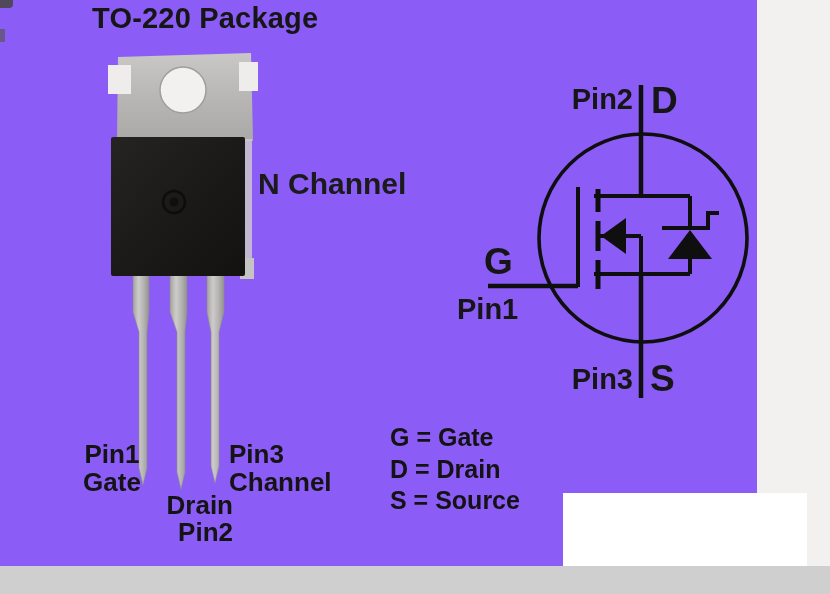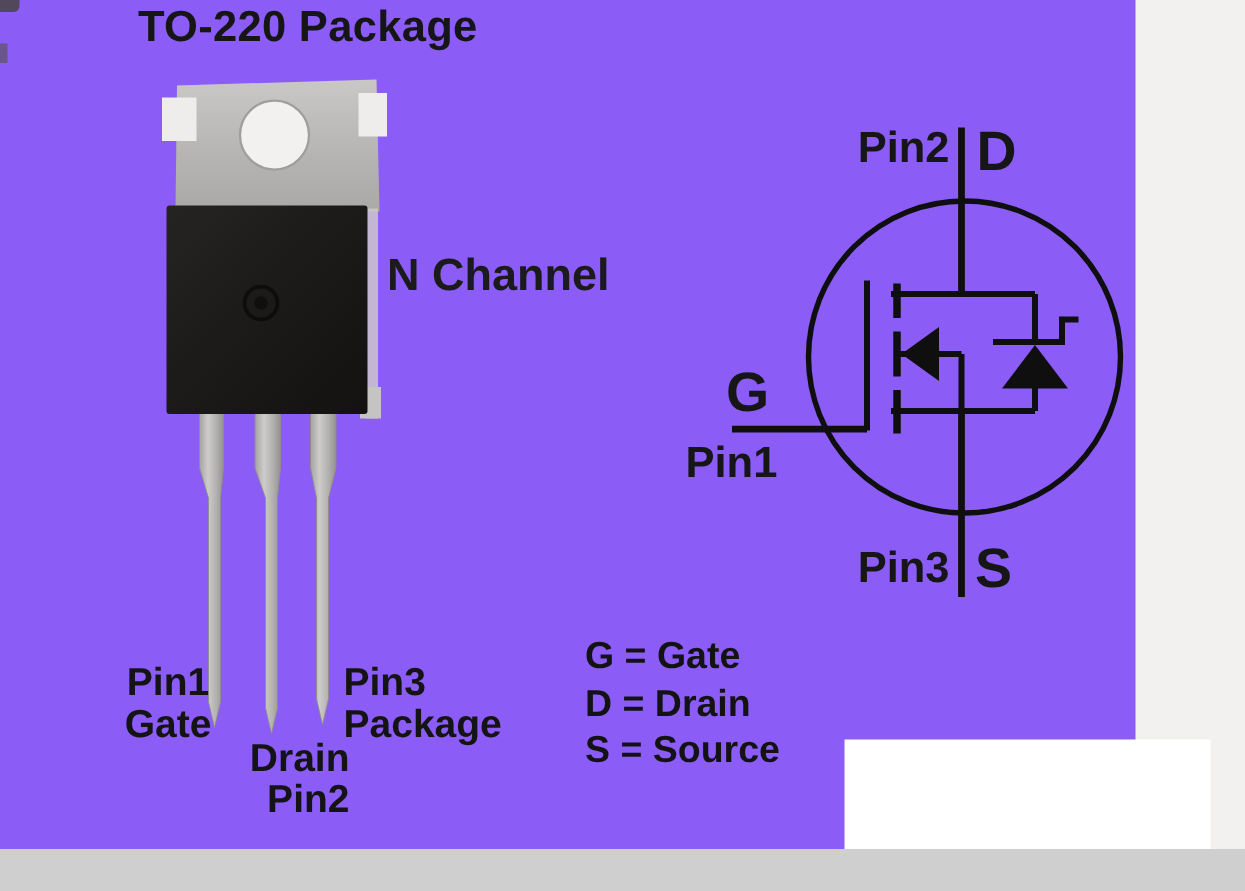--- a/index.html
+++ b/index.html
@@ -91,21 +91,21 @@
   <div class="abs ntype">
     <div>N Channel</div>
   </div>
 
   <div class="abs callout co-pin1">
     <div>Pin1</div>
     <div>Gate</div>
   </div>
   <div class="abs callout co-pin3">
     <div>Pin3</div>
-    <div>Package</div>
+    <div>Channel</div>
   </div>
   <div class="abs callout co-drain">
     <div>Drain</div>
     <div>Pin2</div>
   </div>
 
   <svg class="abs schematic-svg" width="400" height="340" viewBox="430 70 400 340">
     <g stroke="#0f0f0f" fill="none" stroke-linecap="butt">
       <circle cx="643" cy="238" r="104" stroke-width="3.6"></circle>
       <path d="M641 85 V196" stroke-width="4.5"></path>

